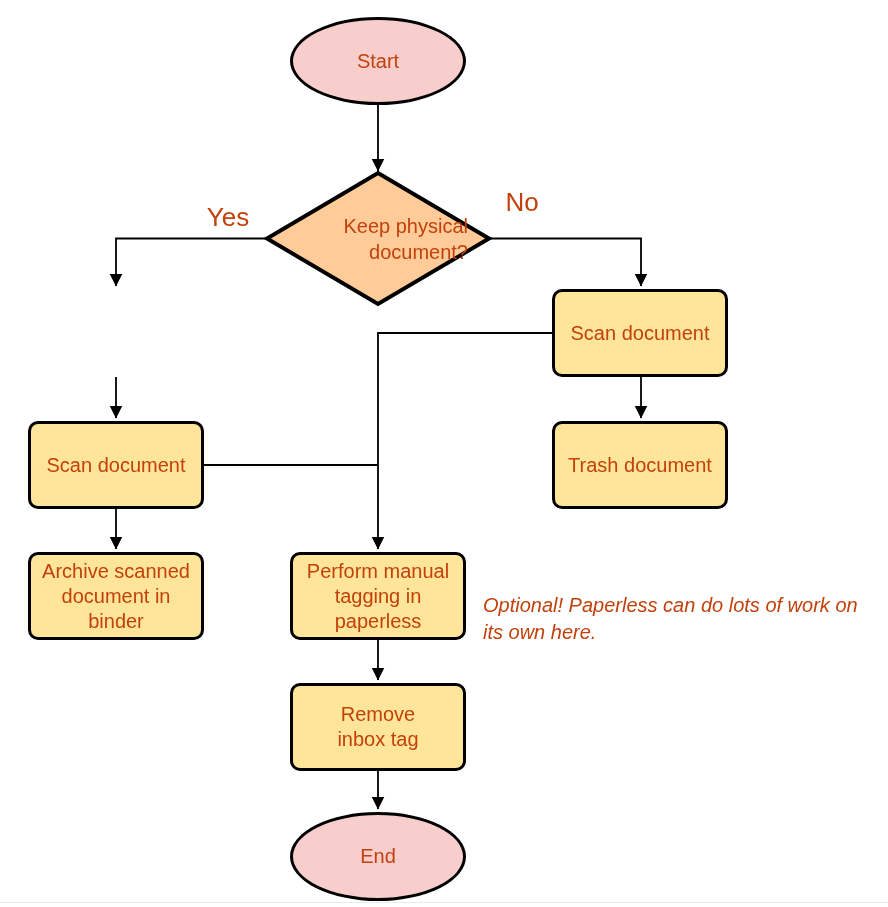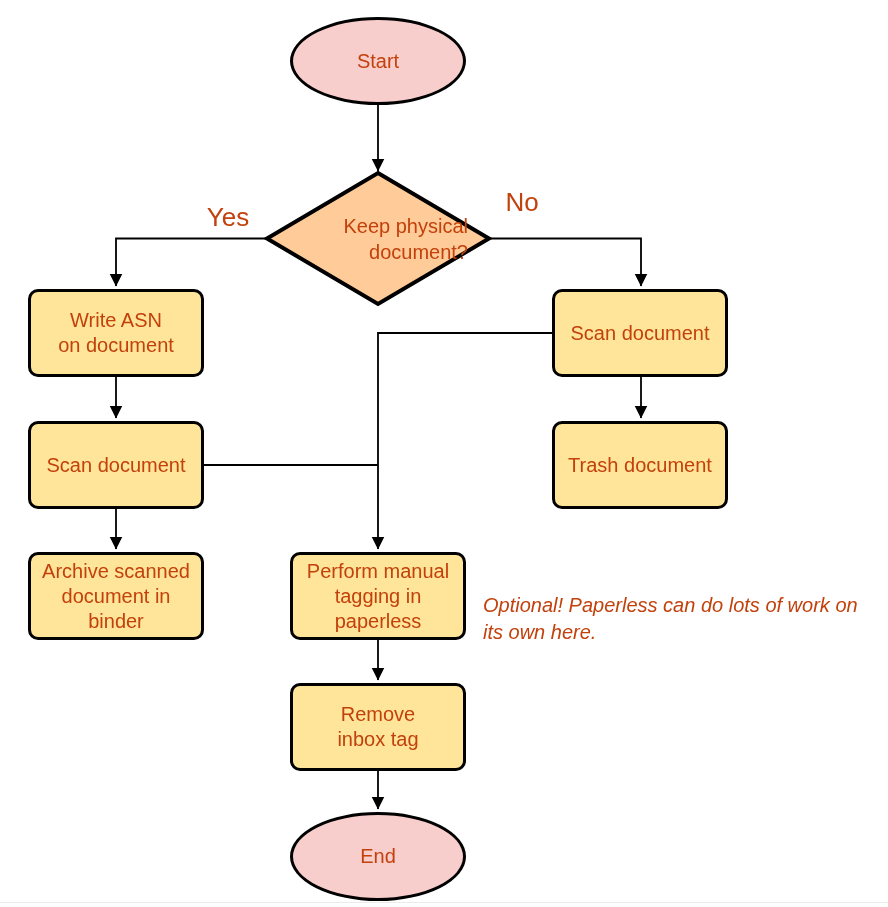--- a/index.html
+++ b/index.html
@@ -125,24 +125,20 @@
   </div>
 
   <div class="edge-label" style="left:203px; top:206px; width:50px; height:22px;">
     <span>Yes</span>
   </div>
 
   <div class="edge-label" style="left:497px; top:191px; width:50px; height:22px;">
     <span>No</span>
   </div>
 
-  <div class="node box" style="left:28px; top:289px; width:176px; height:88px;">
-    <span class="lbl">Write ASN
-on document</span>
-  </div>
 
   <div class="node box" style="left:552px; top:289px; width:176px; height:88px;">
     <span class="lbl">Scan document</span>
   </div>
 
   <div class="node box" style="left:28px; top:421px; width:176px; height:88px;">
     <span class="lbl">Scan document</span>
   </div>
 
   <div class="node box" style="left:552px; top:421px; width:176px; height:88px;">

